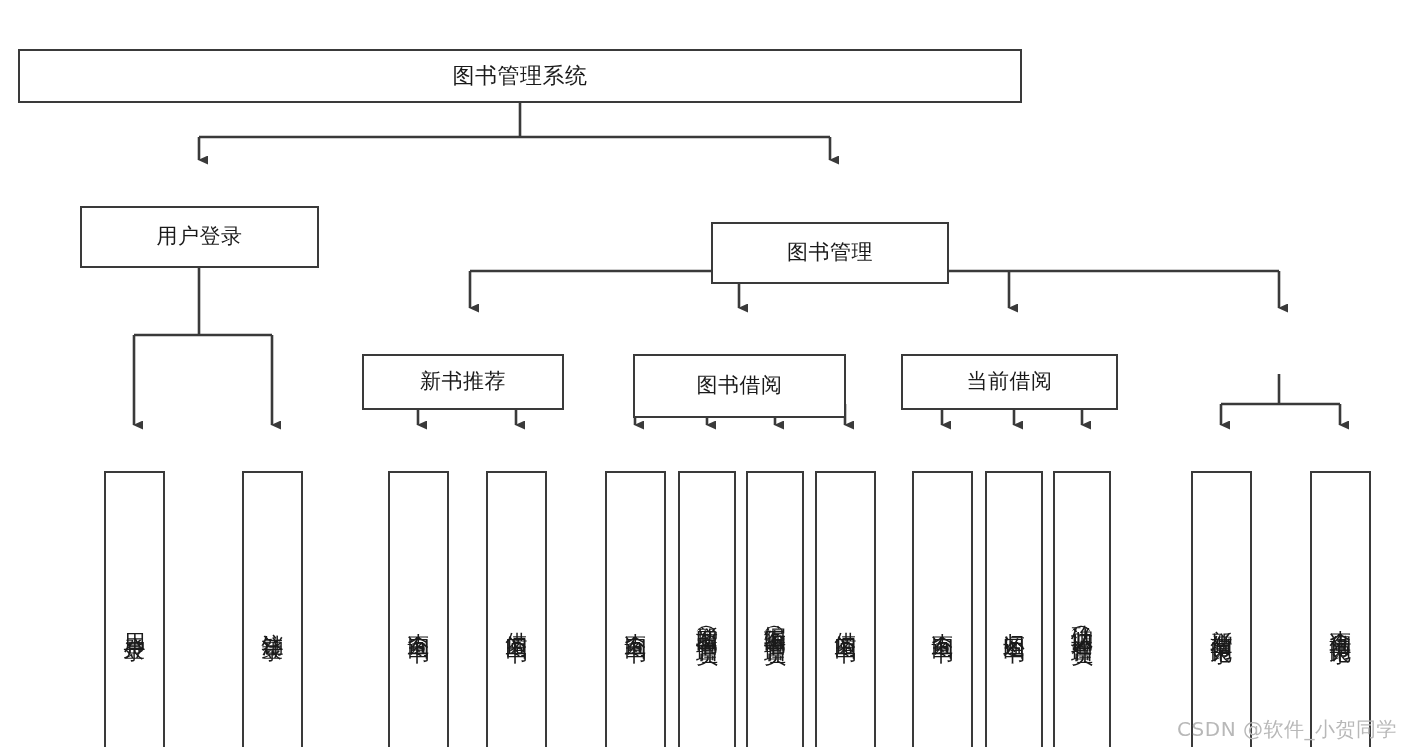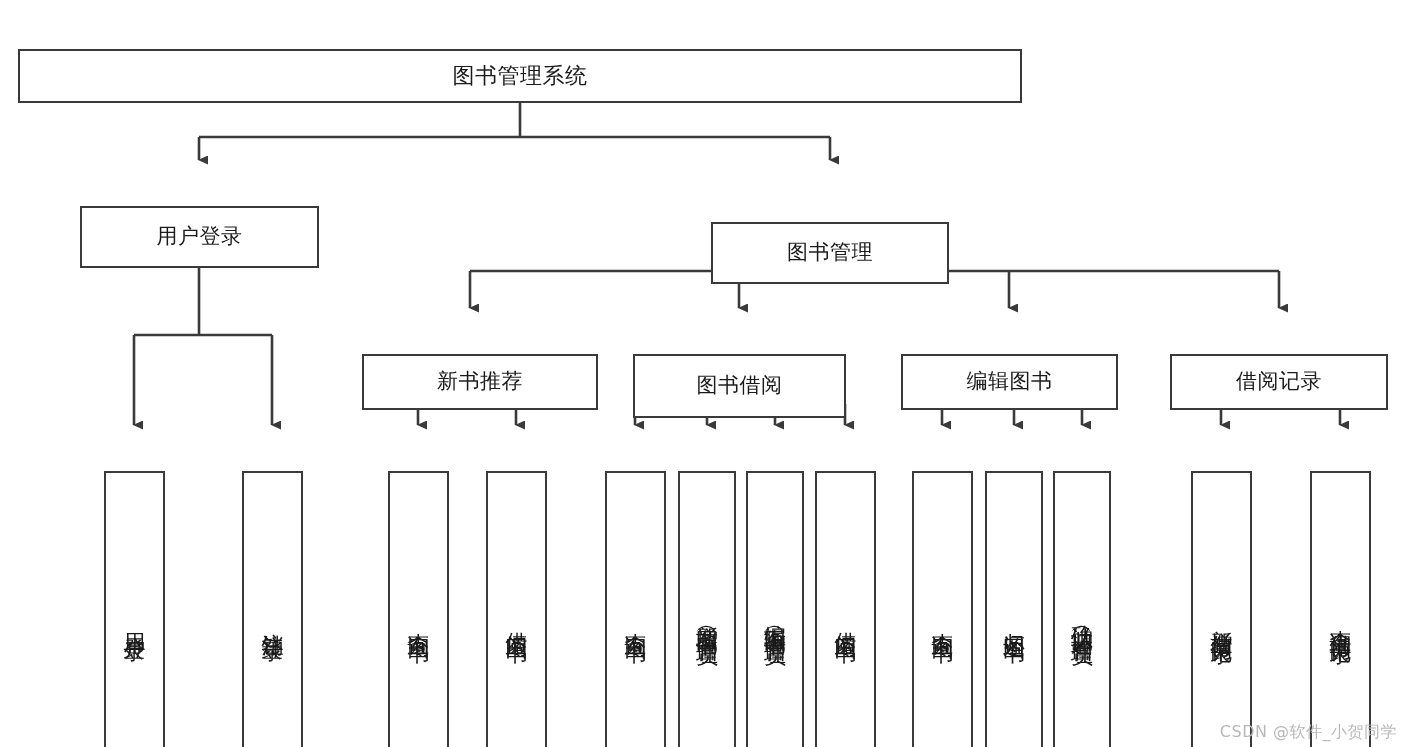--- a/index.html
+++ b/index.html
@@ -60,21 +60,21 @@
     font-size: 22px;
     line-height: 1.28;
     letter-spacing: 3px;
     white-space: nowrap;
     text-align: center;
   }
   .watermark {
     position: absolute;
     right: 8px;
     bottom: 4px;
-    font-size: 16px;
+    font-size: 20px;
     color: #b8b8b8;
     white-space: nowrap;
     letter-spacing: 0.5px;
   }
 </style>
 </head>
 <body>
 
 <div id="diagram-root">
 
@@ -132,31 +132,28 @@
     <span class="node-label">图书管理系统</span>
   </div>
 
   <div class="node horizontal" style="left: 80px; top: 170px; width: 239px; height: 62px; border-color: rgb(58, 58, 58); background: rgb(255, 255, 255); color: rgb(26, 26, 26);">
     <span class="node-label">用户登录</span>
   </div>
   <div class="node horizontal" style="left: 711px; top: 186px; width: 238px; height: 62px; border-color: rgb(58, 58, 58); background: rgb(255, 255, 255); color: rgb(26, 26, 26);">
     <span class="node-label">图书管理</span>
   </div>
 
-  <div class="node horizontal" style="left: 362px; top: 318px; width: 236px; height: 56px; border-color: rgb(58, 58, 58); background: rgb(255, 255, 255); color: rgb(26, 26, 26);">
+  <div class="node horizontal" style="left: 362px; top: 318px; width: 202px; height: 56px; border-color: rgb(58, 58, 58); background: rgb(255, 255, 255); color: rgb(26, 26, 26);">
     <span class="node-label">新书推荐</span>
   </div>
   <div class="node horizontal" style="left: 633px; top: 318px; width: 213px; height: 64px; border-color: rgb(58, 58, 58); background: rgb(255, 255, 255); color: rgb(26, 26, 26);">
     <span class="node-label">图书借阅</span>
   </div>
   <div class="node horizontal" style="left: 901px; top: 318px; width: 217px; height: 56px; border-color: rgb(58, 58, 58); background: rgb(255, 255, 255); color: rgb(26, 26, 26);">
-    <span class="node-label">编辑图书</span>
-  </div>
-  <div class="node horizontal" style="left: 1170px; top: 318px; width: 218px; height: 56px; border-color: rgb(58, 58, 58); background: rgb(255, 255, 255); color: rgb(26, 26, 26);">
-    <span class="node-label">借阅记录</span>
+    <span class="node-label">当前借阅</span>
   </div>
 
   <div class="node vertical" style="left: 104px; top: 435px; width: 61px; height: 299px; border-color: rgb(58, 58, 58); background: rgb(255, 255, 255); color: rgb(26, 26, 26);">
     <span class="node-label">用户登录</span>
   </div>
   <div class="node vertical" style="left: 242px; top: 435px; width: 61px; height: 299px; border-color: rgb(58, 58, 58); background: rgb(255, 255, 255); color: rgb(26, 26, 26);">
     <span class="node-label">注销登录</span>
   </div>
   <div class="node vertical" style="left: 388px; top: 435px; width: 61px; height: 299px; border-color: rgb(58, 58, 58); background: rgb(255, 255, 255); color: rgb(26, 26, 26);">
     <span class="node-label">查询图书</span>

